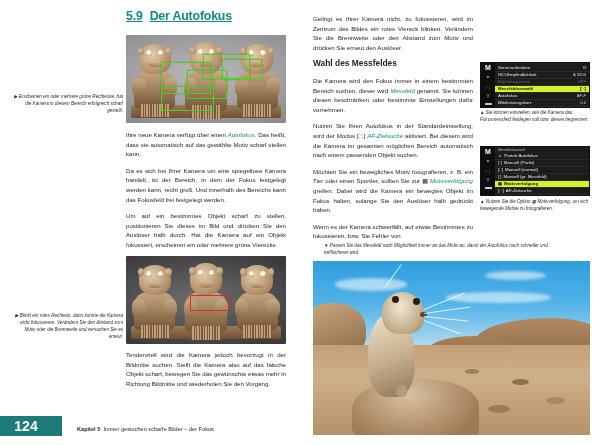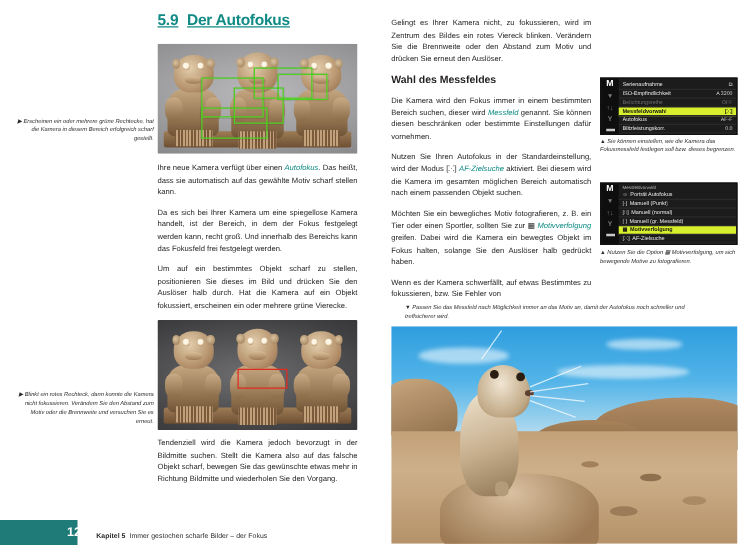--- a/index.html
+++ b/index.html
@@ -82,21 +82,21 @@
 
   .col-left-body{position:absolute;left:126px;top:130px;width:160px;}
   .col-left-body2{position:absolute;left:126px;top:350px;width:160px;}
 
   .footer-tab{
     position:absolute;left:0;bottom:9px;width:62px;height:20px;background:#1f7b78;
   }
   .footer-num{
     position:absolute;left:0;bottom:9px;width:52px;height:20px;
     display:flex;align-items:center;justify-content:center;
-    color:#fff;font-size:10px;font-weight:bold;padding-left:36px;
+    color:#fff;font-size:14px;font-weight:bold;
   }
   .footer-text{
     position:absolute;left:77px;bottom:13px;
     font-size:5.5px;color:#231f20;letter-spacing:0.05px;
   }
   .footer-text b{font-weight:bold;}
 
   
   .right-page{position:absolute;left:300px;top:0;width:300px;height:445px;background:#fff;}
   .col-right-body{position:absolute;left:13px;top:14px;width:160px;}

